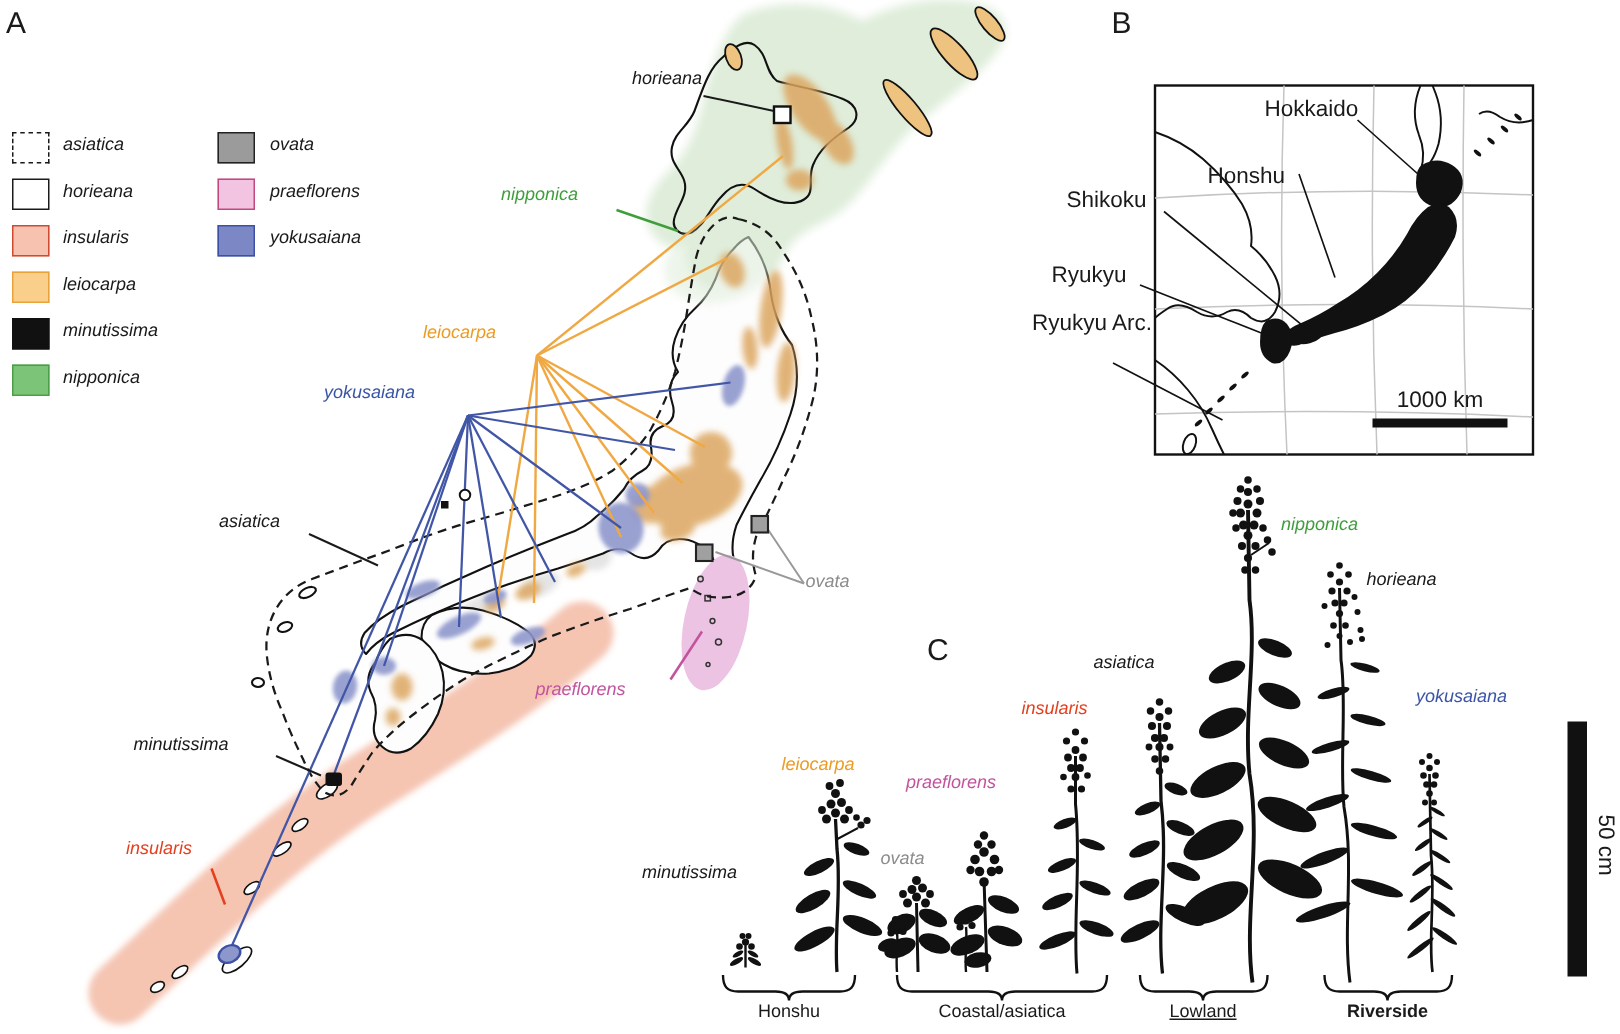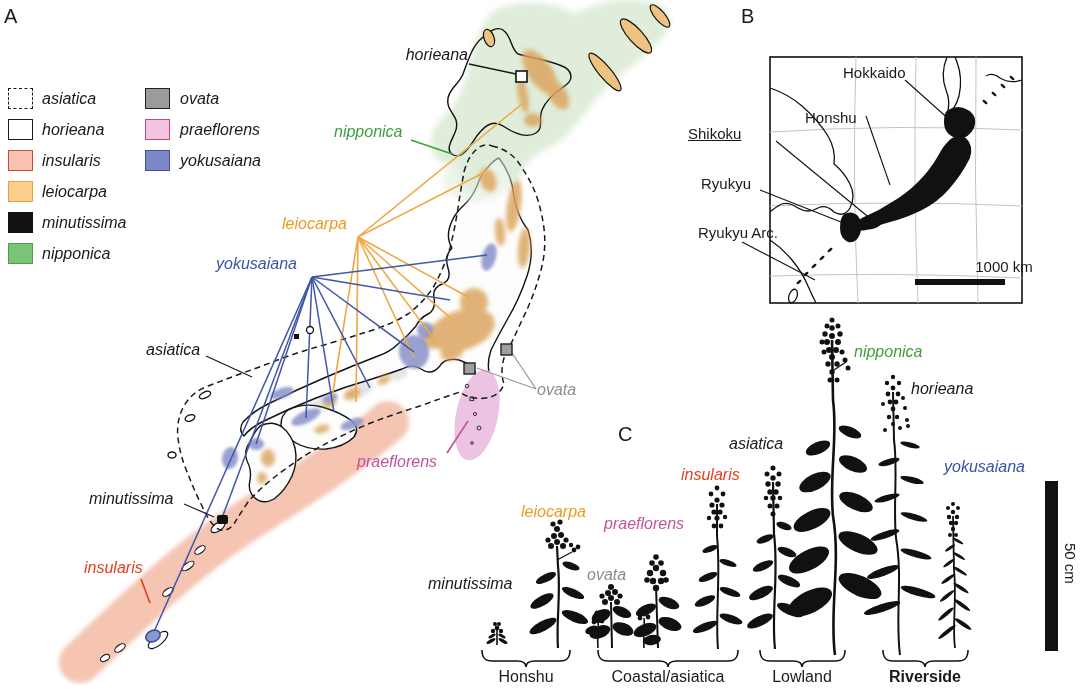--- a/index.html
+++ b/index.html
@@ -1,19 +1,19 @@
 <!DOCTYPE html>
 <html><head>
 <meta charset="utf-8">
 <style>
   html,body{margin:0;padding:0;background:#fff;}
   .stage{position:relative;width:1080px;height:689px;background:#fff;overflow:hidden;
          font-family:"Liberation Sans",sans-serif;color:#1a1a1a;}
   svg{position:absolute;left:0;top:0;}
-  .lbl{position:absolute;white-space:nowrap;font-size:16px;line-height:1.1;}
+  .lbl{position:absolute;white-space:nowrap;font-size:12px;line-height:1.1;}
   .it{font-style:italic;}
   .panel-letter{font-size:20px;font-weight:400;}
   .sm{font-size:15px;}
   .legend-sw{position:absolute;width:25px;height:21px;border:1.7px solid #1a1a1a;box-sizing:border-box;background:#fff;}
   .center{transform:translateX(-50%);}
   .rot90{transform:rotate(90deg);transform-origin:left top;}
 </style>
 </head>
 <body>
 
@@ -523,35 +523,35 @@
   <div class="lbl it" style="left: 282px; top: 215px; color: rgb(236, 155, 35);">leiocarpa</div>
   <div class="lbl it" style="left: 216px; top: 255px; color: rgb(59, 85, 166);">yokusaiana</div>
   <div class="lbl it" style="left:146px;top:341px;">asiatica</div>
   <div class="lbl it" style="left: 537px; top: 381px; color: rgb(140, 140, 140);">ovata</div>
   <div class="lbl it" style="left: 357px; top: 453px; color: rgb(194, 84, 158);">praeflorens</div>
   <div class="lbl it" style="left:89px;top:490px;">minutissima</div>
   <div class="lbl it" style="left: 84px; top: 559px; color: rgb(228, 64, 31);">insularis</div>
 
   <div class="lbl sm" style="left:843px;top:65px;">Hokkaido</div>
   <div class="lbl sm" style="left:805px;top:110px;">Honshu</div>
-  <div class="lbl sm" style="left:688px;top:126px;text-decoration:underline;">Shikoku</div>
+  <div class="lbl sm" style="left:711px;top:126px;">Shikoku</div>
   <div class="lbl sm" style="left:701px;top:176px;">Ryukyu</div>
-  <div class="lbl sm" style="left:688px;top:225px;margin-left:10px;">Ryukyu Arc.</div>
-  <div class="lbl sm center" style="left:960px;top:259px;margin-left:44px;">1000 km</div>
+  <div class="lbl sm" style="left:688px;top:208px;">Ryukyu Arc.</div>
+  <div class="lbl sm center" style="left:960px;top:259px;">1000 km</div>
 
   <div class="lbl it" style="left:428px;top:575px;">minutissima</div>
   <div class="lbl it" style="left: 521px; top: 503px; color: rgb(236, 155, 35);">leiocarpa</div>
   <div class="lbl it" style="left: 587px; top: 566px; color: rgb(140, 140, 140);">ovata</div>
   <div class="lbl it" style="left: 604px; top: 515px; color: rgb(194, 84, 158);">praeflorens</div>
   <div class="lbl it" style="left: 681px; top: 466px; color: rgb(228, 64, 31);">insularis</div>
   <div class="lbl it" style="left:729px;top:435px;">asiatica</div>
   <div class="lbl it" style="left: 854px; top: 343px; color: rgb(63, 158, 60);">nipponica</div>
   <div class="lbl it" style="left:911px;top:380px;">horieana</div>
   <div class="lbl it" style="left: 944px; top: 458px; color: rgb(59, 85, 166);">yokusaiana</div>
 
   <div class="lbl center" style="left:526px;top:668px;">Honshu</div>
   <div class="lbl center" style="left:668px;top:668px;">Coastal/asiatica</div>
-  <div class="lbl center" style="left:802px;top:668px;">Lowland</div>
+  <div class="lbl center" style="left:802px;top:668px;text-decoration:underline;">Lowland</div>
   <div class="lbl center" style="left:925px;top:668px;font-weight:bold;">Riverside</div>
 
   <div class="lbl sm rot90" style="left:1078px;top:543px;">50 cm</div>
 
 </div>
 
 </body></html>

